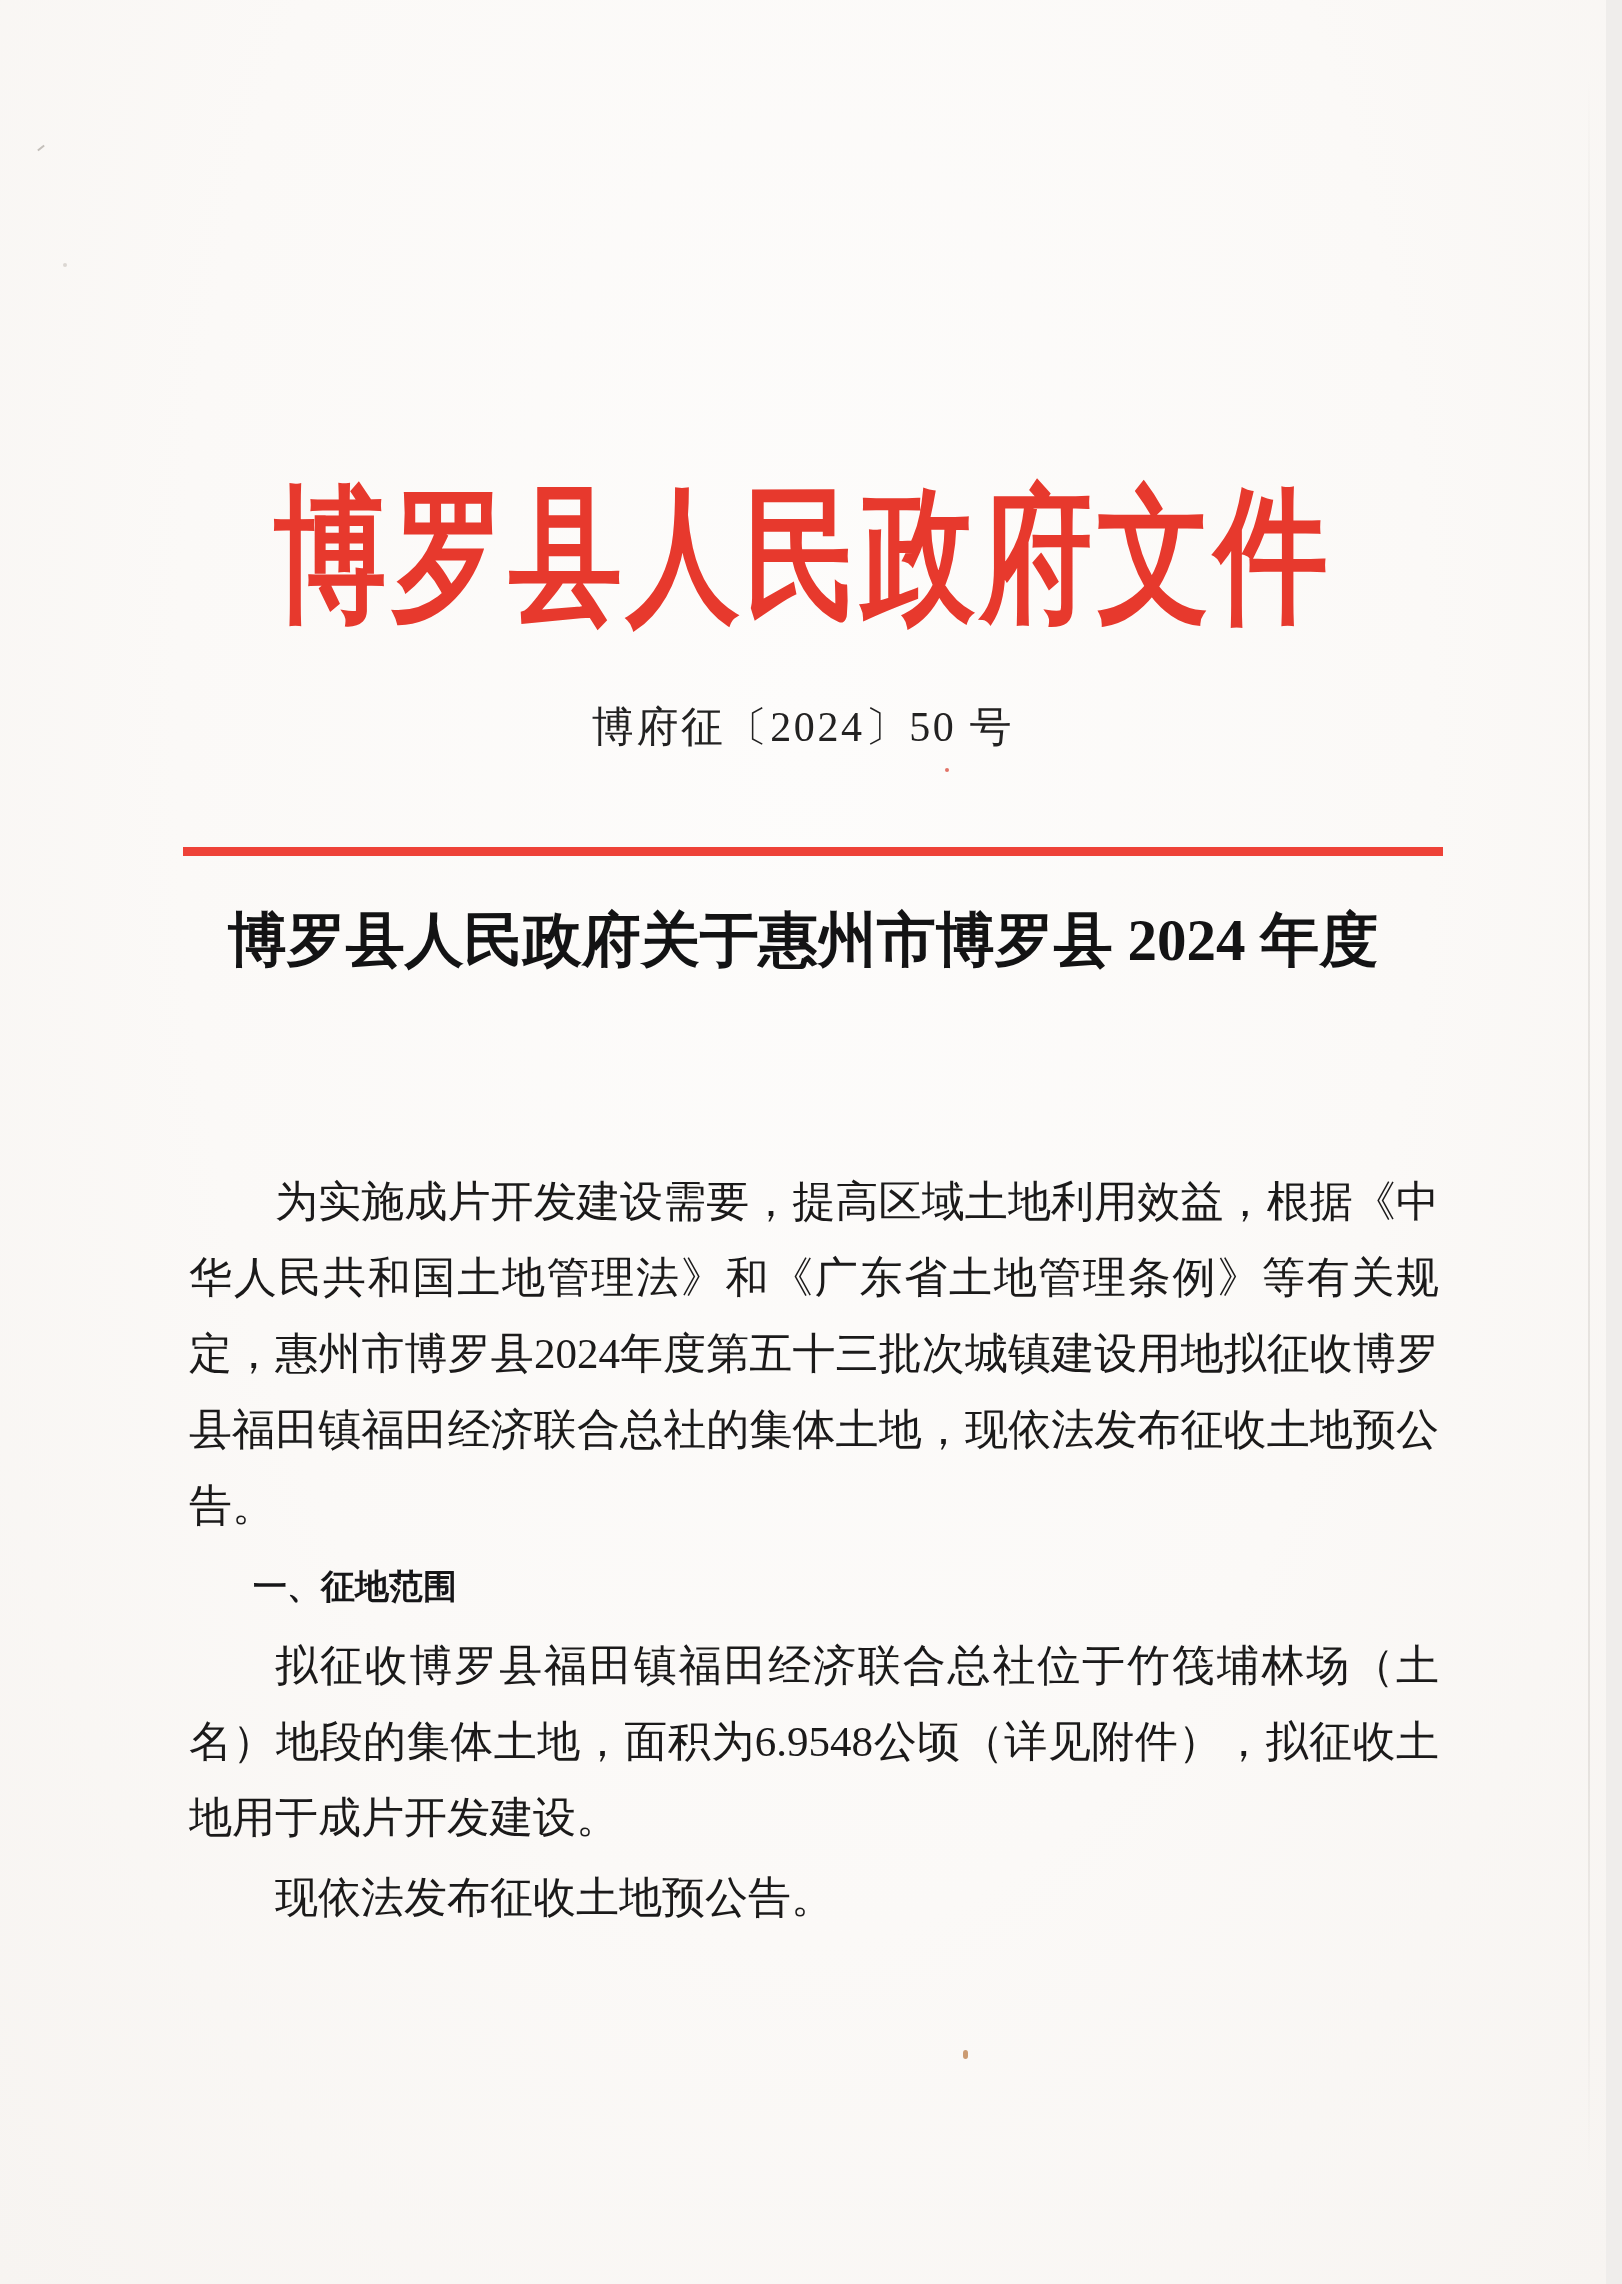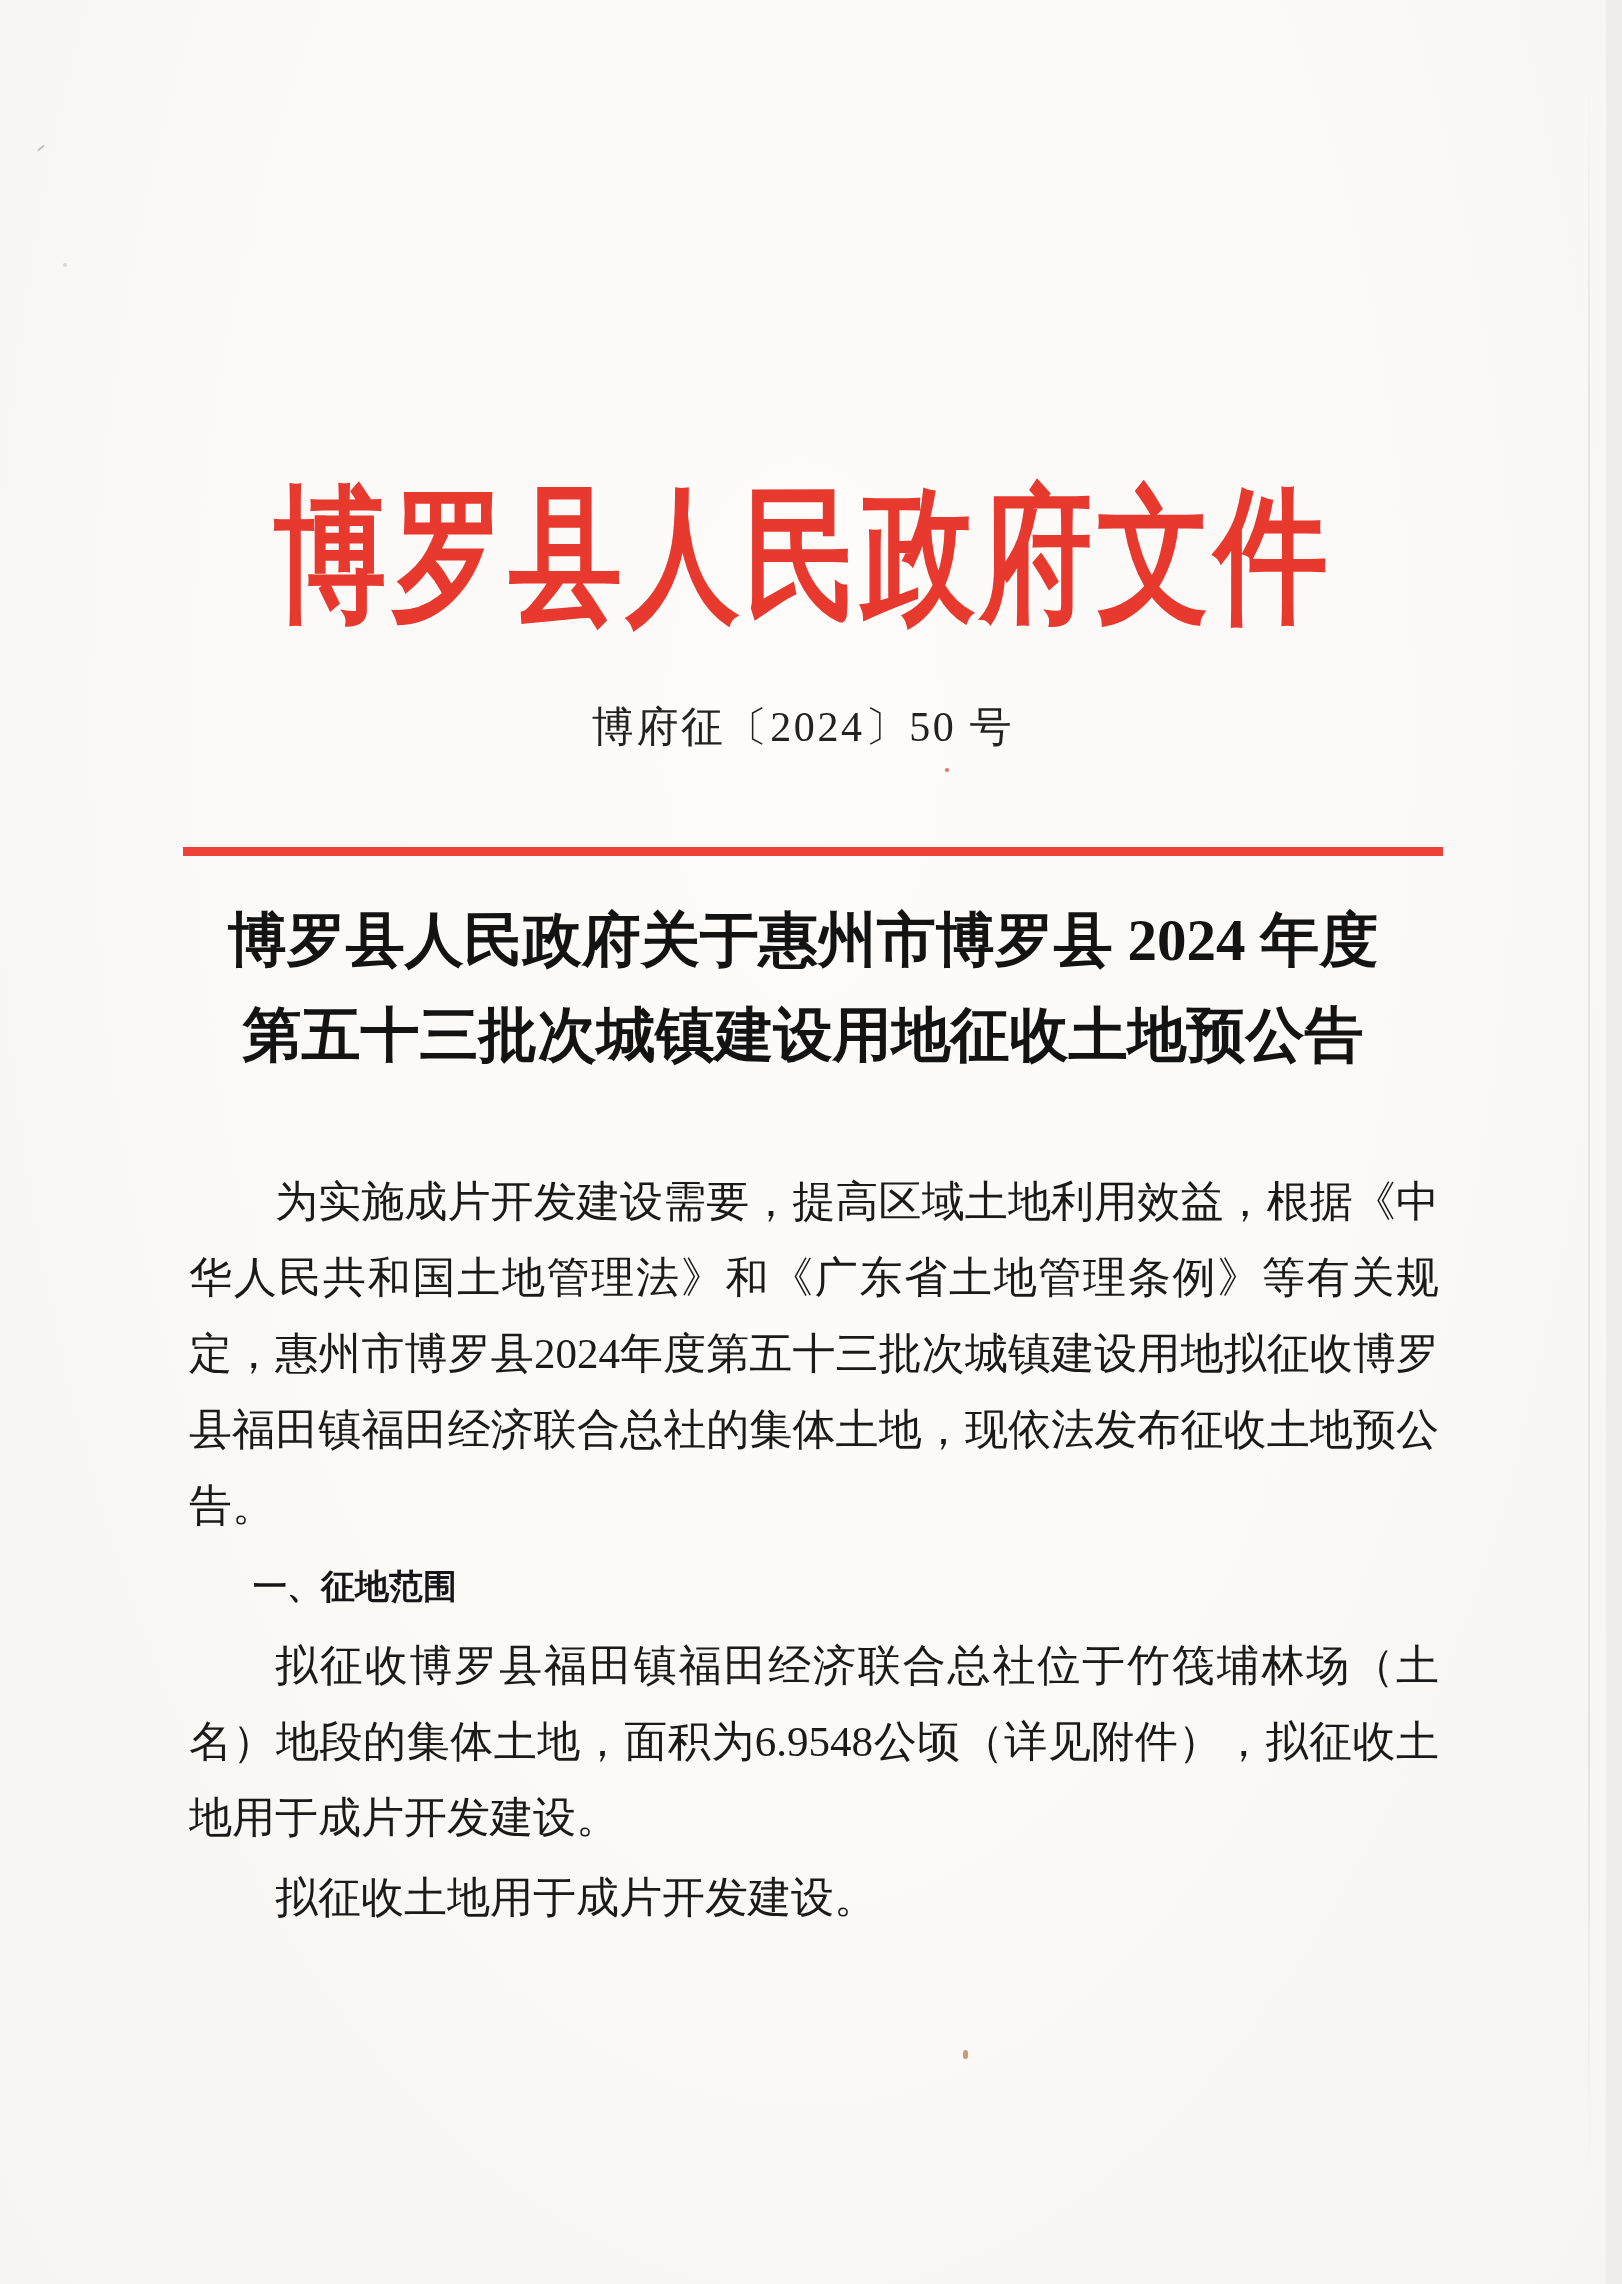--- a/index.html
+++ b/index.html
@@ -83,28 +83,27 @@
   <div class="scan-edge"></div>
 
   <div class="red-banner" style="color: rgb(231, 57, 45);">博罗县人民政府文件</div>
 
   <div class="doc-number">博府征〔2024〕50 号</div>
 
   <div class="red-line" style="background: rgb(238, 66, 56);"></div>
 
   <div class="doc-title">
     <div>博罗县人民政府关于惠州市博罗县 2024 年度</div>
-    <div>第五十三批次城镇建设用地征收土地预公告</div>
   </div>
 
   <div class="body-block">
     <p class="para">为实施成片开发建设需要，提高区域土地利用效益，根据《中华人民共和国土地管理法》和《广东省土地管理条例》等有关规定，惠州市博罗县2024年度第五十三批次城镇建设用地拟征收博罗县福田镇福田经济联合总社的集体土地，现依法发布征收土地预公告。</p>
     <h3 class="sec">一、征地范围</h3>
     <p class="para">拟征收博罗县福田镇福田经济联合总社位于竹筏埔林场（土名）地段的集体土地，面积为6.9548公顷（详见附件），拟征收土地用于成片开发建设。</p>
-    <p class="para">拟征收土地用于成片开发建设。</p>
+    <p class="para">现依法发布征收土地预公告。</p>
   </div>
 
   <div class="speck speck-red"></div>
   <div class="speck speck-tan"></div>
   <div class="speck speck-gray1"></div>
   <div class="speck speck-gray2"></div>
 
 </div>
 
 

